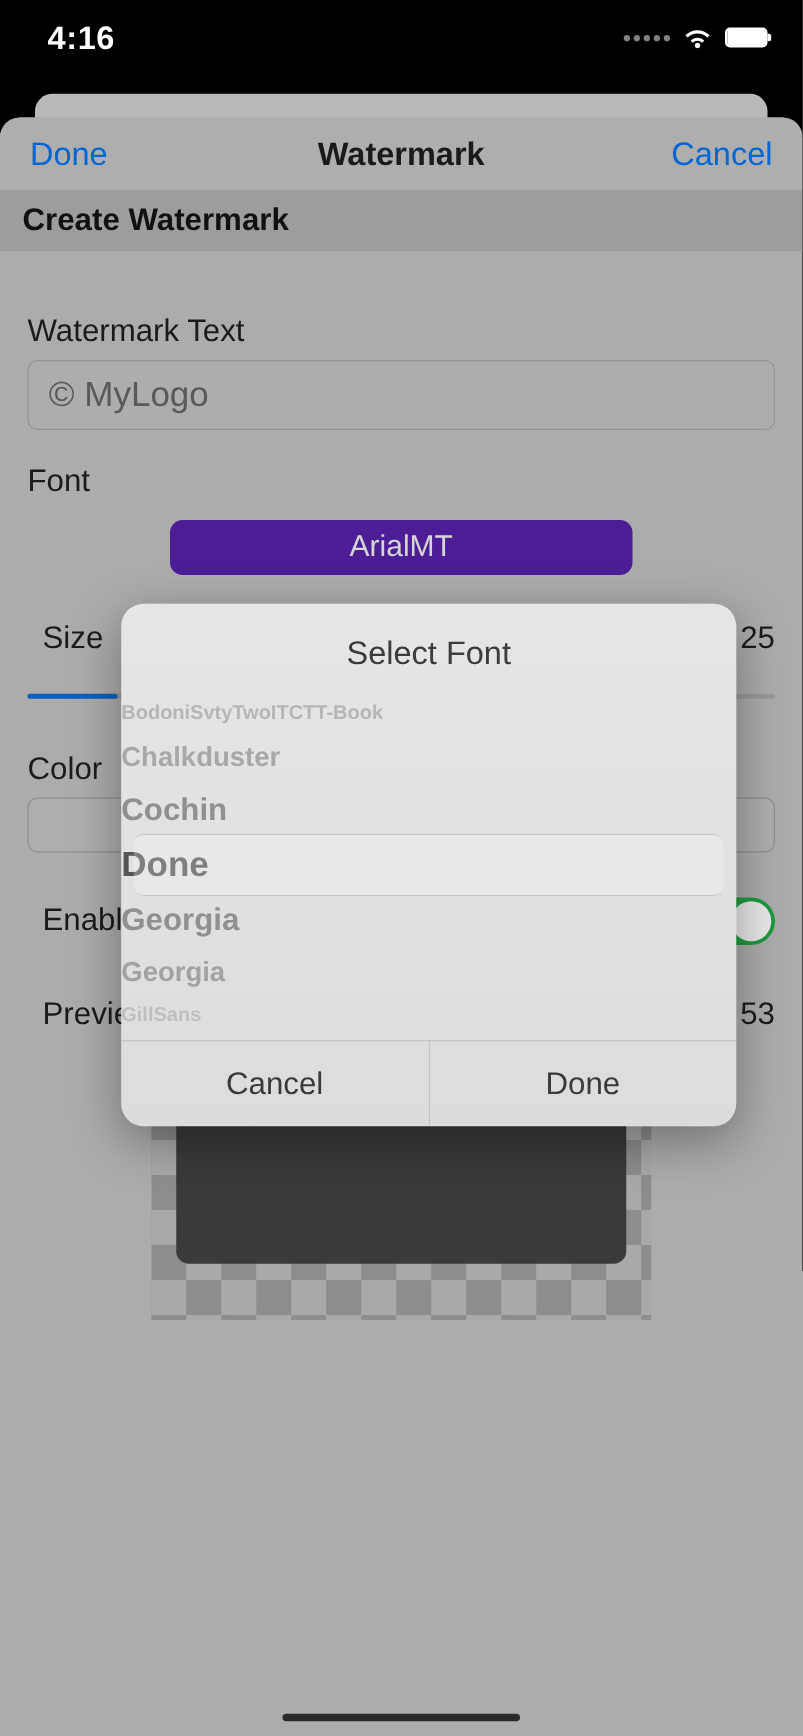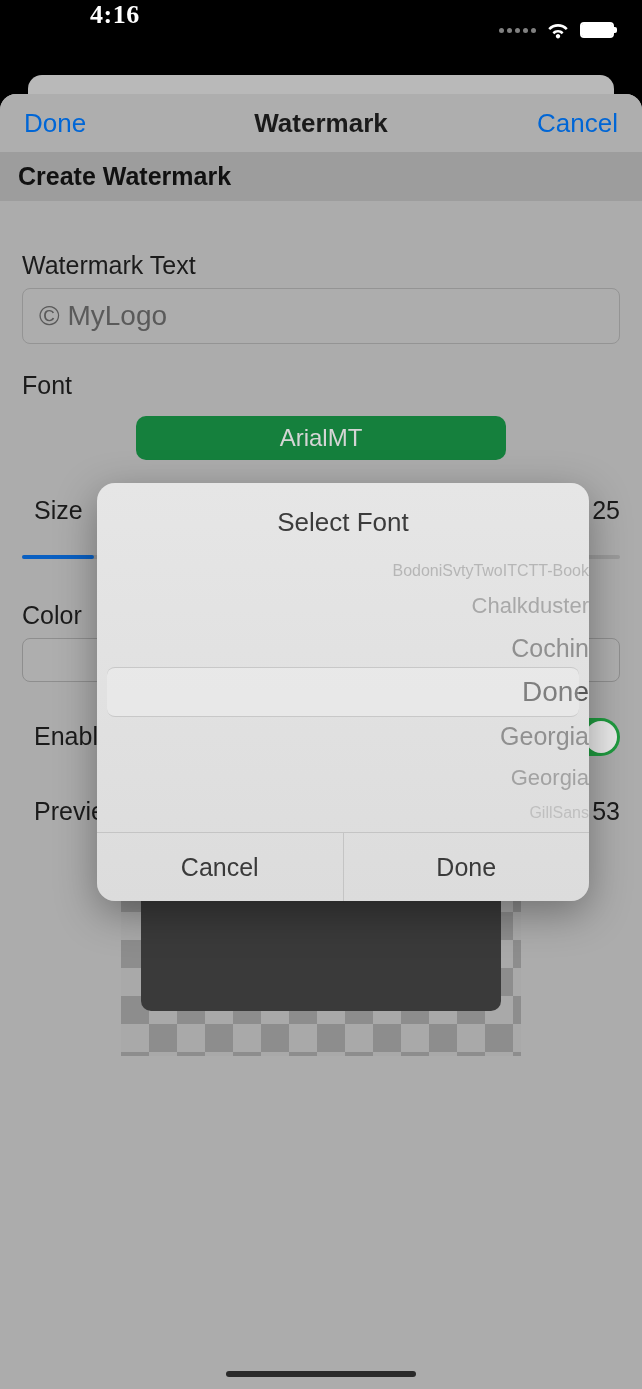--- a/index.html
+++ b/index.html
@@ -1,18 +1,18 @@
 <!DOCTYPE html>
 <html><head>
 <meta charset="utf-8">
 <style>
   * { box-sizing: border-box; margin: 0; padding: 0; }
   html, body { width: 642px; height: 1389px; font-family: -apple-system, "Helvetica Neue", Arial, sans-serif; background: #000; overflow: hidden; position: relative; }
   
-  .status-bar { height: 60px; display: flex; justify-content: space-between; padding: 0 28px 0 90px; color: #fff; font-family: Liberation Serif, serif; }
+  .status-bar { height: 60px; display: flex; justify-content: space-between; align-items: center; padding: 0 28px 0 38px; color: #fff; }
   .status-time { font-size: 26px; font-weight: 600; letter-spacing: 0.5px; }
   .status-right { display: flex; align-items: center; gap: 10px; }
   .dots { display: flex; gap: 3px; opacity: 0.5; }
   .dots .d { width: 5px; height: 5px; border-radius: 50%; background: #fff; }
   .wifi-icon svg { display: block; }
   .battery { width: 34px; height: 16px; border: 2px solid #fff; border-radius: 4px; position: relative; }
   .battery::after { content: ""; position: absolute; right: -5px; top: 3px; width: 3px; height: 6px; background: #fff; border-radius: 0 2px 2px 0; }
   .battery-fill { background: #fff; height: 100%; width: 100%; border-radius: 1px; }
 
   
@@ -23,21 +23,21 @@
   .nav { height: 58px; display: flex; align-items: center; justify-content: space-between; padding: 0 24px; background: #aeaeae; border-radius: 16px 16px 0 0; }
   .nav-title { position: absolute; left: 0; right: 0; text-align: center; font-weight: 600; font-size: 26px; color: #1a1a1a; pointer-events: none; }
   .nav-btn { color: #0066d6; font-size: 26px; font-weight: 400; background: none; border: none; z-index: 1; }
 
   .subheader { background: #9d9d9d; padding: 10px 18px; font-size: 25px; font-weight: 600; color: #111; }
 
   .content { padding: 18px 22px 0 22px; }
   .label { font-size: 25px; color: #1b1b1b; margin-top: 27px; margin-bottom: 8px; }
   .label:first-child { margin-top: 32px; }
   .text-input { width: 100%; height: 56px; border: 1px solid #949494; border-radius: 8px; padding: 0 16px; font-size: 28px; color: #5a5a5a; background: #adadad; }
-  .font-btn { display: block; margin: 16px auto 0 auto; width: 370px; height: 44px; background: #15803d; color: #d5d5d5; border: none; border-radius: 10px; font-size: 24px; text-align: center; }
+  .font-btn { display: block; margin: 16px auto 0 auto; width: 370px; height: 44px; background: #4c1d95; color: #d5d5d5; border: none; border-radius: 10px; font-size: 24px; text-align: center; }
   .row { display: flex; justify-content: space-between; align-items: center; margin-top: 24px; }
   .row .label { margin: 12px; }
   .row .value { font-size: 25px; color: #1b1b1b; }
   .slider-track { position: relative; height: 4px; background: #9a9a9a; border-radius: 2px; margin-top: 18px; }
   .slider-fill { position: absolute; left: 0; top: 0; height: 100%; width: 12%; background: #0a60c2; border-radius: 2px; }
   .color-swatch { width: 100%; height: 44px; background: #aeaeae; border: 1px solid #8e8e8e; border-radius: 8px; margin-top: 6px; }
   .toggle { width: 66px; height: 38px; background: #1f9a3f; border-radius: 19px; position: relative; }
   .toggle-knob { position: absolute; right: 3px; top: 3px; width: 32px; height: 32px; background: #e9e9e9; border-radius: 50%; }
 
   
@@ -53,21 +53,21 @@
   .preview-dark { position: absolute; left: 20px; right: 20px; top: 0; height: 155px; background: #3a3a3a; border-radius: 0 0 10px 10px; }
 
   
   .alert-scrim { position: absolute; inset: 0; background: rgba(0,0,0,0.0); z-index: 3; }
 
   
   .alert { position: absolute; top: 483px; left: 97px; width: 492px; background: linear-gradient(#e6e6e6, #dcdcdc); border-radius: 18px; box-shadow: 0 12px 40px rgba(0,0,0,0.35); z-index: 5; overflow: hidden; }
   .alert-title { text-align: center; font-size: 26px; color: #3c3c3c; font-weight: 400; padding: 24px 0 14px 0; }
   .picker { position: relative; height: 280px; overflow: hidden; }
   .picker-list { position: absolute; left: 0; right: 0; top: 50%; transform: translateY(-50%); }
-  .picker-item { text-align: right; font-size: 25px; height: 44px; line-height: 44px; color: #8e8e8e; }
+  .picker-item { text-align: left; font-size: 25px; height: 44px; line-height: 44px; color: #8e8e8e; font-weight: bold; }
   .pi-0 { font-size: 16px; color: #b6b6b6; height: 30px; line-height: 30px; }
   .pi-1 { font-size: 22px; color: #a8a8a8; height: 40px; line-height: 40px; }
   .pi-2 { font-size: 25px; color: #909090; }
   .pi-sel { font-size: 28px; color: #555; }
   .pi-4 { font-size: 25px; color: #909090; }
   .pi-5 { font-size: 22px; color: #a2a2a2; height: 40px; line-height: 40px; }
   .pi-6 { font-size: 16px; color: #bfbfbf; height: 30px; line-height: 30px; }
   .picker-highlight { position: absolute; left: 10px; right: 10px; top: 50%; transform: translateY(-50%); height: 50px; border-top: 1px solid #c8c8c8; border-bottom: 1px solid #c8c8c8; background: rgba(255,255,255,0.25); border-radius: 8px; pointer-events: none; }
   .alert-sep { height: 1px; background: #c4c4c4; }
   .alert-actions { display: flex; height: 68px; }

